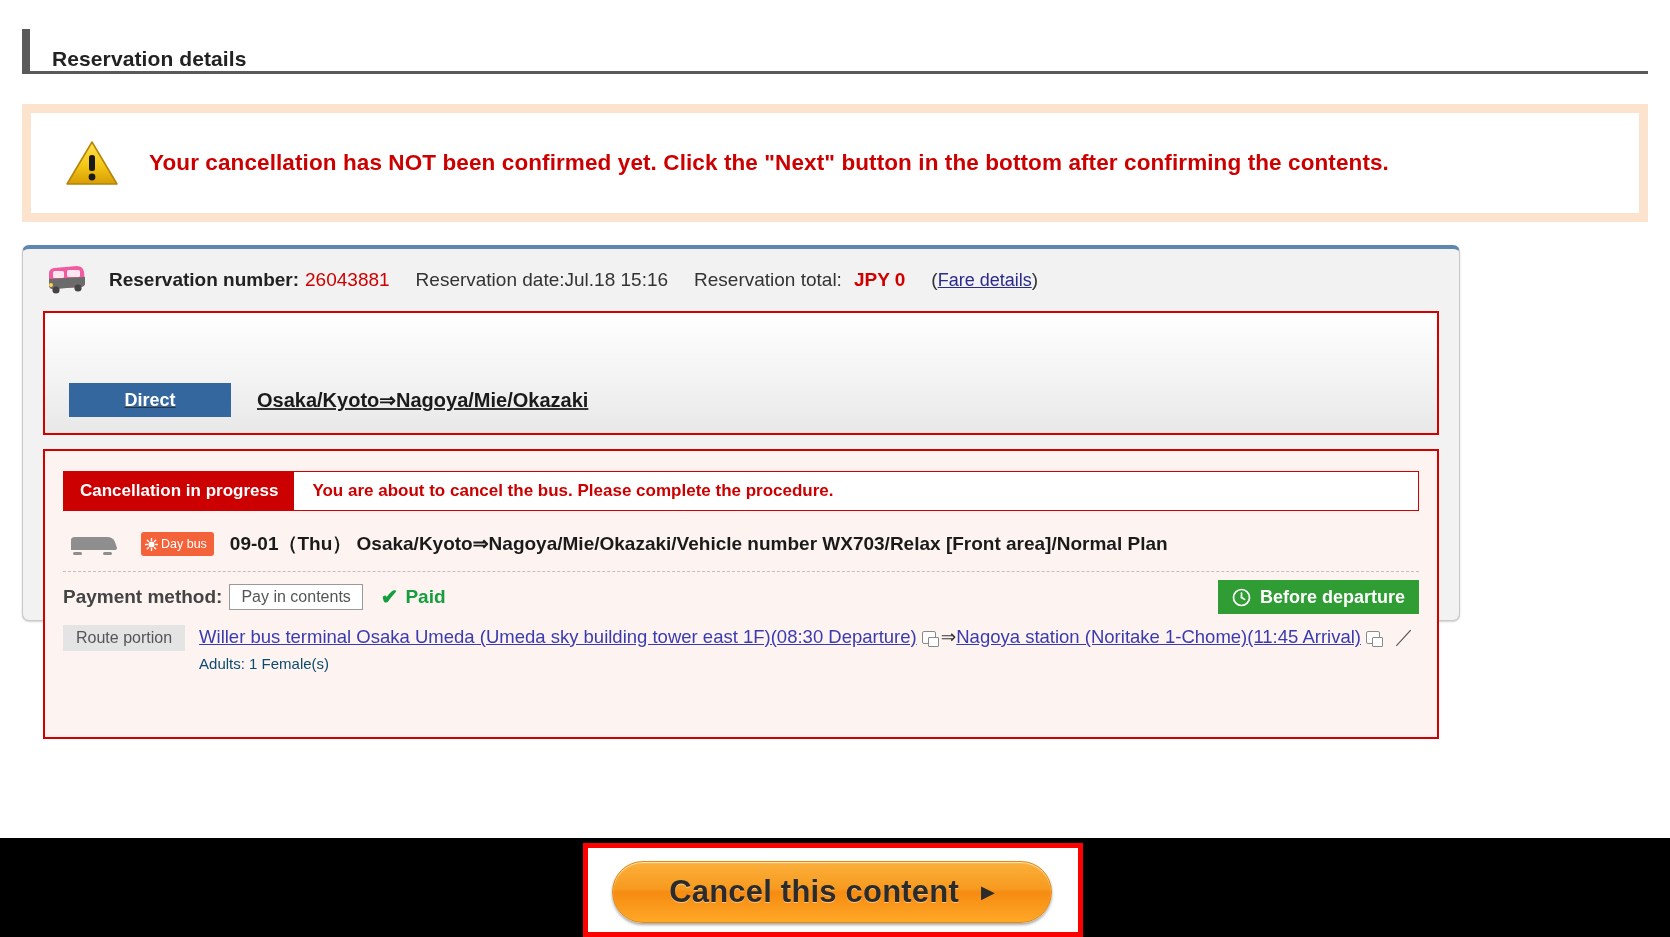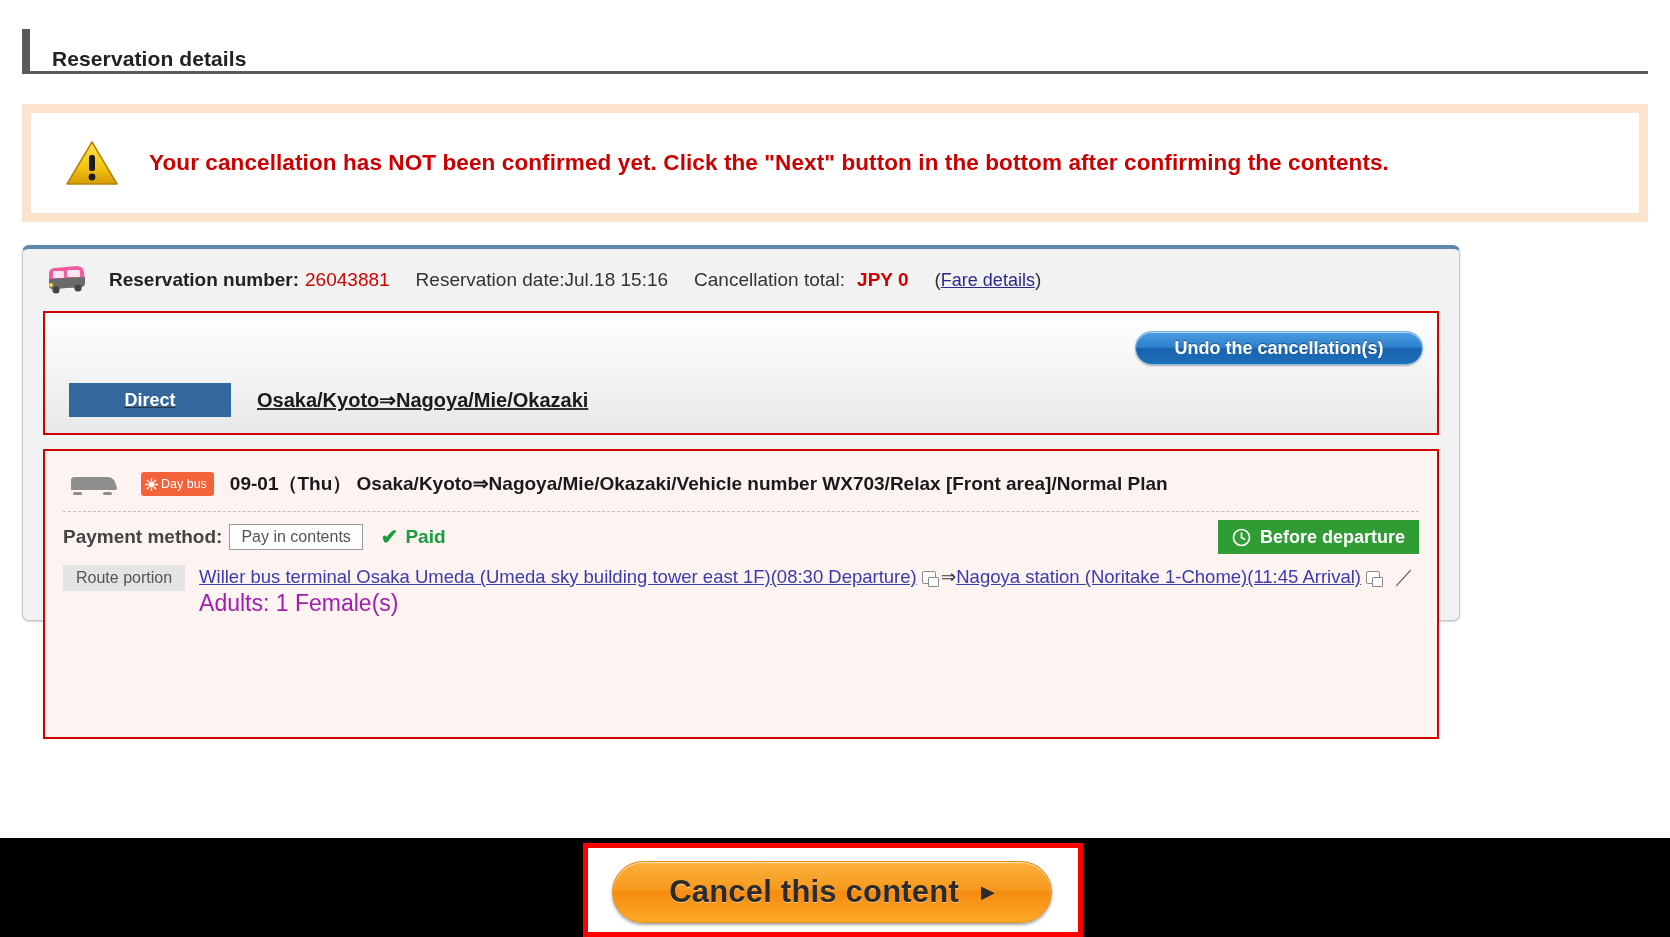--- a/index.html
+++ b/index.html
@@ -152,21 +152,21 @@
   .popicon {
     display:inline-block; width:14px; height:13px; vertical-align:-1px; margin:0 5px;
     border:1.5px solid #8a8a8a; border-radius:2px; position:relative; background:#fff;
   }
   .popicon::after{
     content:""; position:absolute; right:-4px; bottom:-4px; width:9px; height:8px;
     border:1.5px solid #8a8a8a; background:#fff; border-radius:1px;
   }
   .arrow-g { color:#333; }
   .slash { color:#555; margin-left:10px; font-size:19px; }
-  .pax { font-size:23px; color:#a21caf; }
+  .pax { font-size:15px; color:#0c4a6e; }
 
   
   .footer-band {
     position:absolute; left:0; top:838px; width:1670px; height:99px; background:#000000;
   }
   .cta-highlight {
     position:absolute; left:583px; top:843px; width:500px; height:94px;
     background:#ffffff; border:5px solid #ff0000;
   }
   .cta-btn {
@@ -225,40 +225,43 @@
         <circle cx="35" cy="25" r="3.6" fill="#444"></circle>
         <circle cx="8" cy="22" r="2" fill="#ffd24a"></circle>
       </svg>
     </span>
     <span class="card-head-text">
       <span class="lbl-b">Reservation number:</span>
       <span class="res-num">26043881</span>
       <span class="sep"></span>
       <span>Reservation date:Jul.18 15:16</span>
       <span class="sep"></span>
-      <span>Cancellation total:</span>
+      <span>Reservation total:</span>
       <span class="sep-sm"></span>
       <span class="jpy">JPY 0</span>
       <span class="sep"></span>
       <span class="paren">(</span>
       <span class="fare-link">Fare details</span>
       <span class="paren">)</span>
     </span>
   </div>
 
   <div class="red-box">
-    <div class="undo-btn">Undo the cancellation(s)</div>
     <div class="direct-row">
       <span class="badge-direct">Direct</span>
       <span class="direct-route">Osaka/Kyoto⇒Nagoya/Mie/Okazaki</span>
     </div>
   </div>
 
   <div class="cancel-box">
 
+    <div class="cip-row">
+      <span class="cip-label">Cancellation in progress</span>
+      <span class="cip-msg">You are about to cancel the bus. Please complete the procedure.</span>
+    </div>
 
     <div class="trip-row">
       <span class="bus-grey">
         <svg width="52" height="24" viewBox="0 0 52 24">
           <path d="M2 18 L2 8 Q2 5 6 5 L30 5 L38 5 Q44 5 46 10 L48 16 Q48 18 45 18 Z" fill="#8e8e8e"></path>
           <rect x="4" y="20" width="9" height="3" rx="1.5" fill="#8e8e8e"></rect>
           <rect x="34" y="20" width="9" height="3" rx="1.5" fill="#8e8e8e"></rect>
         </svg>
       </span>
       <span class="daybus">

